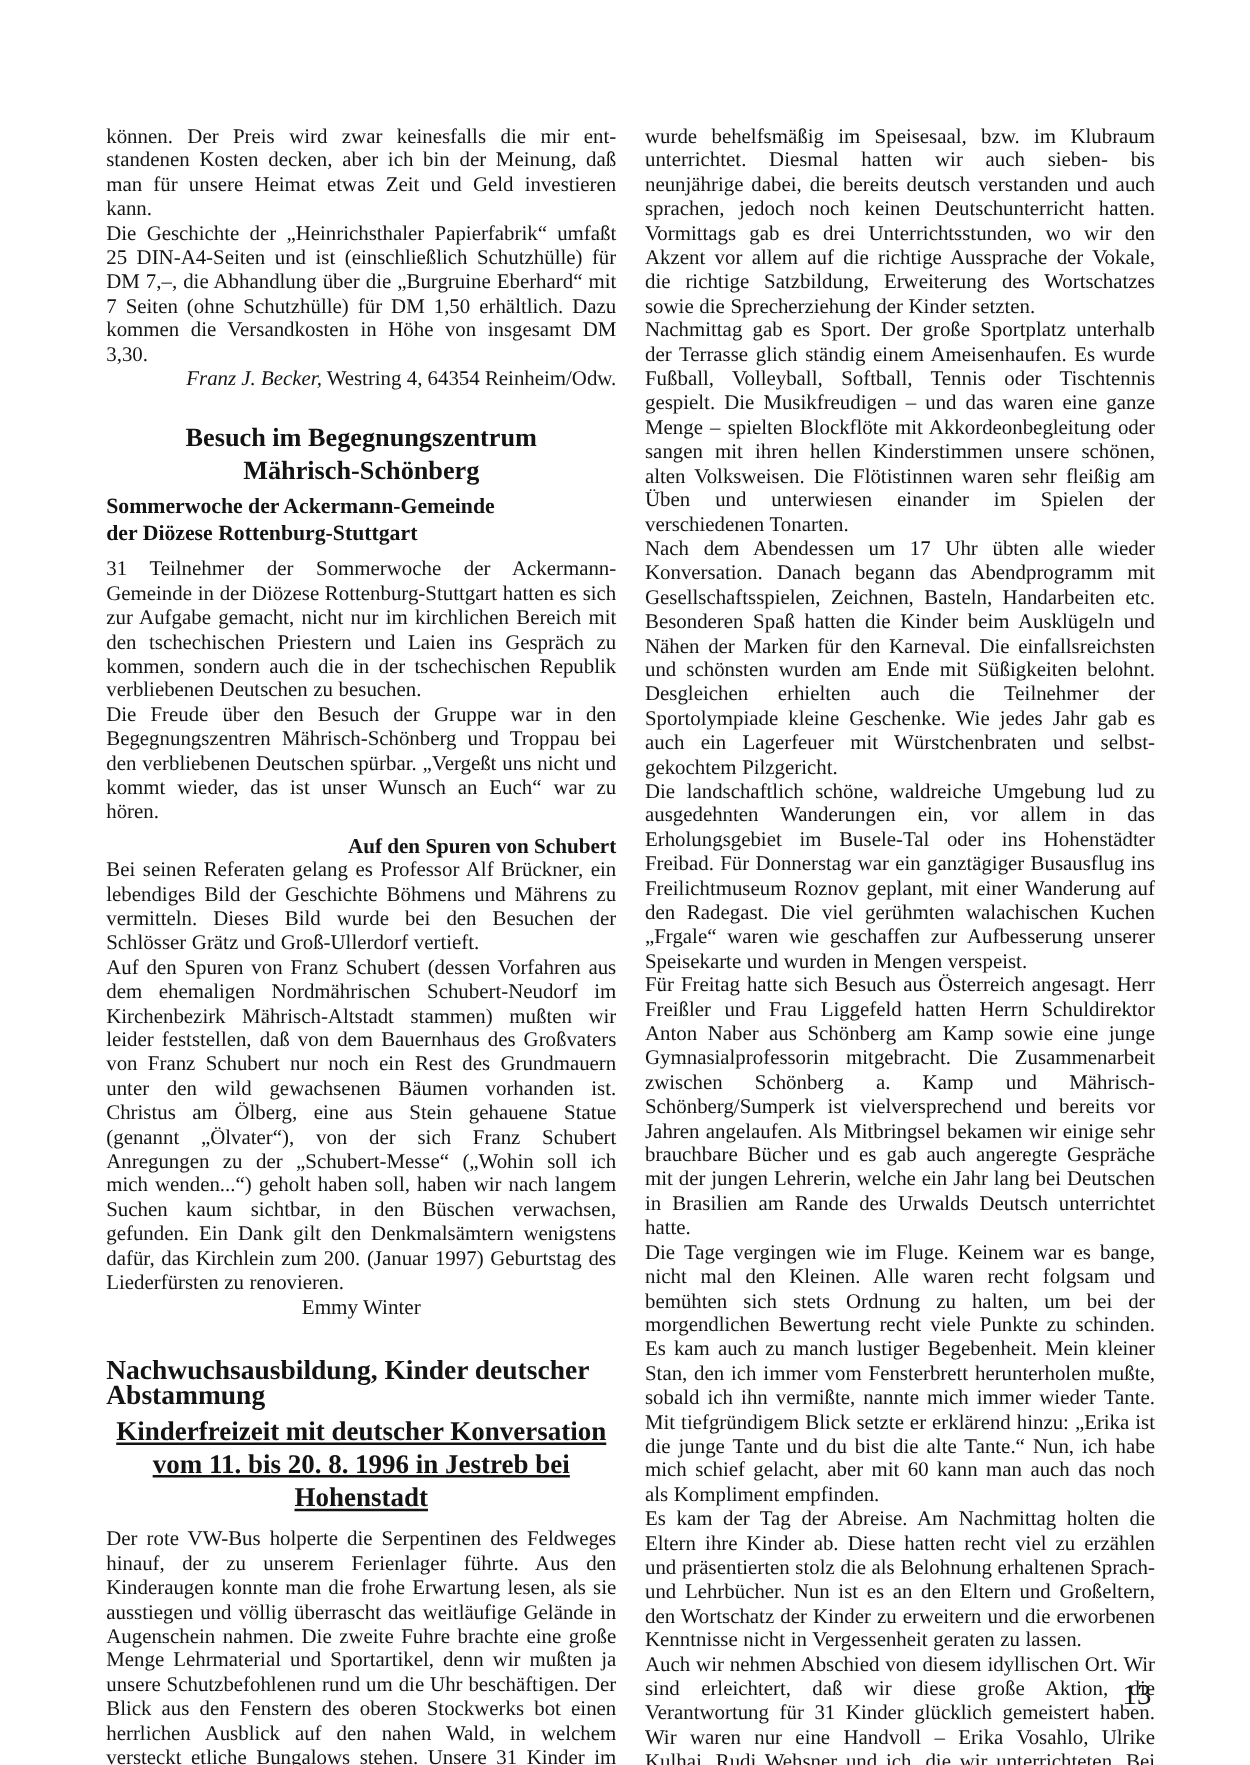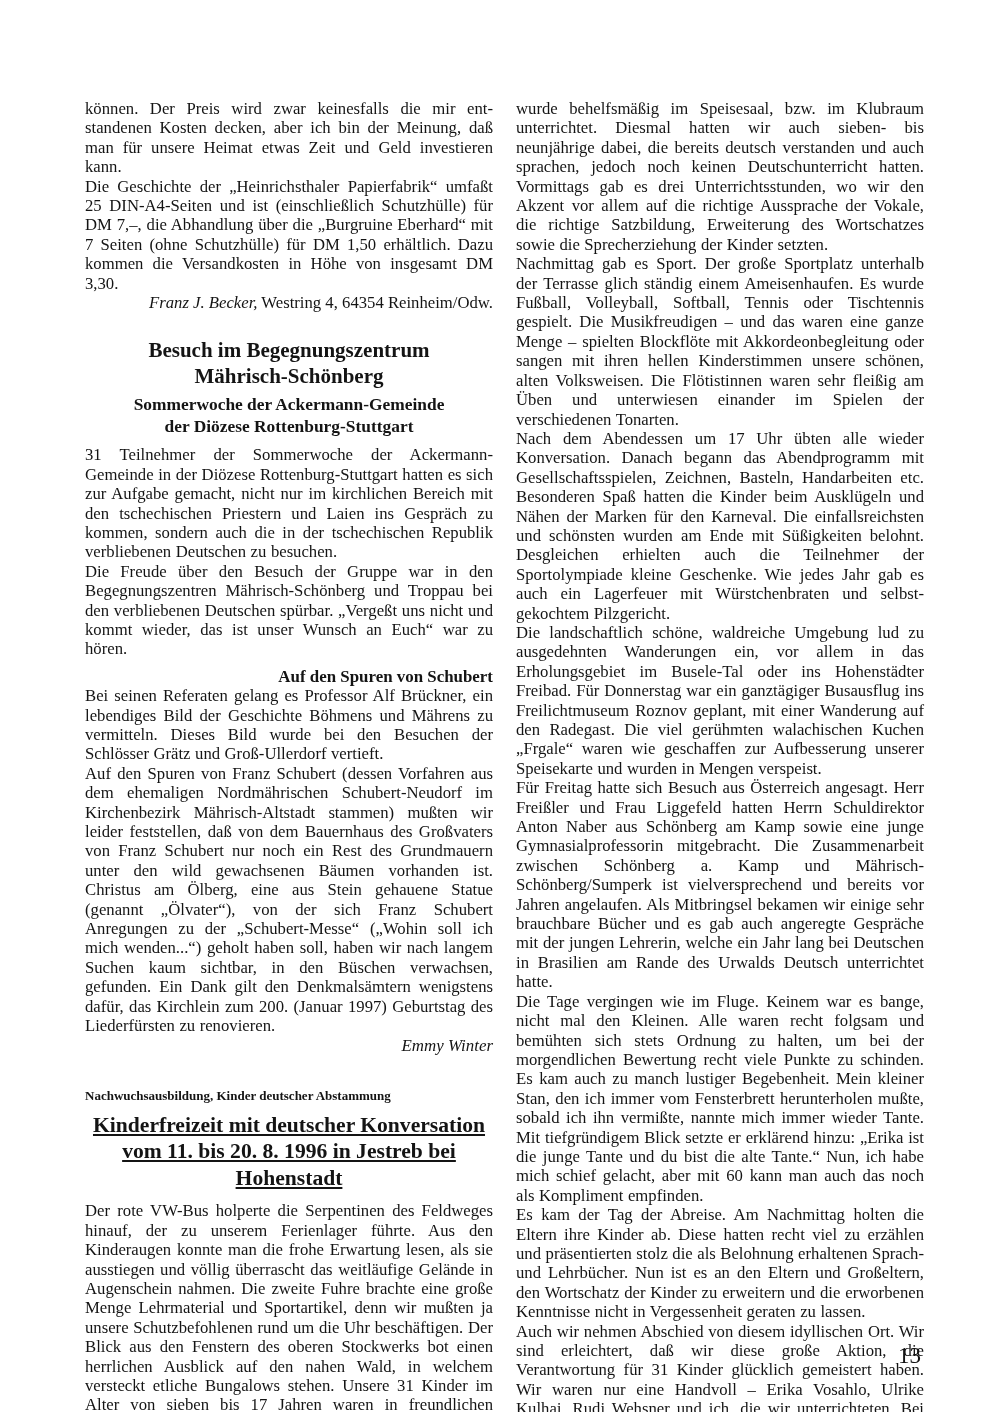--- a/index.html
+++ b/index.html
@@ -25,42 +25,42 @@
     hyphens:manual;
     word-spacing:0.02em;
   }
   .byline-contact {
     margin:0; font-size:16.7px; line-height:19.4px;
     text-align:right;
   }
   .byline-contact .name { font-style:italic; }
   .byline-author {
     margin:1px 0 0; font-size:16.9px; line-height:19.4px;
-    text-align:right; font-style:italic;
+    text-align:center; 
   }
   h1.article-title {
     margin:25px 0 5px;
     font-size:21px; line-height:26px;
     font-weight:bold; text-align:center;
     white-space:pre-line;
   }
   h2.article-subtitle {
     margin:2px 0 8px;
     font-size:17.4px; line-height:21.4px;
-    font-weight:bold; text-align:center;
+    font-weight:bold; text-align:left;
     white-space:pre-line;
   }
   h3.section-heading {
     margin:8px 0 0;
     font-size:16.9px; line-height:19.4px;
     font-weight:bold; text-align:right;
   }
   .kicker {
     margin:30px 0 6px;
-    font-size:13px; line-height:20px;
+    font-size:22px; line-height:20px;
     font-weight:bold;
   }
   h1.article-title-2 {
     margin:4px 0 10px;
     font-size:21.6px; line-height:26.5px;
     font-weight:bold; text-align:center;
     white-space:pre-line;
     text-decoration:underline;
   }
   .page-number {

